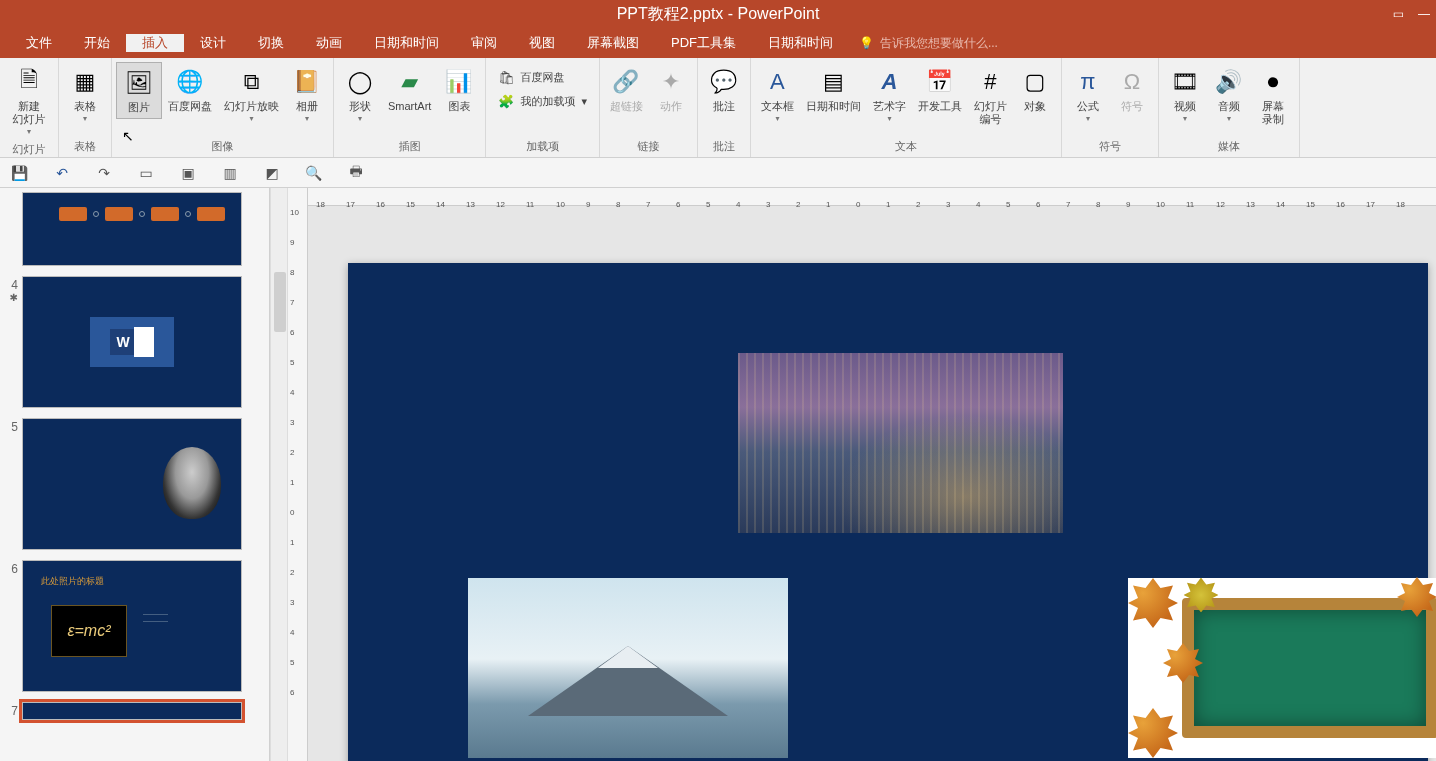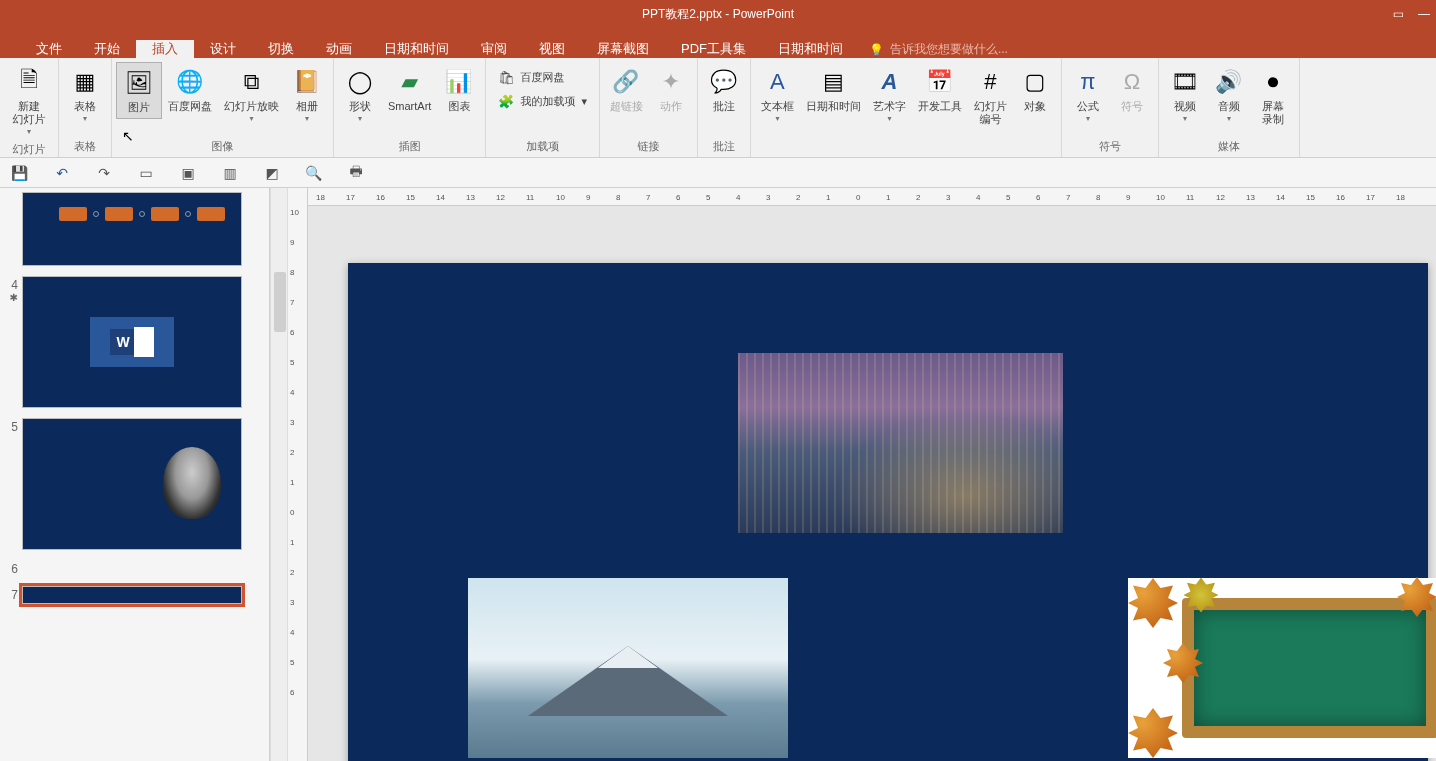--- a/index.html
+++ b/index.html
@@ -1,25 +1,25 @@
 <!DOCTYPE html>
 <html><head>
 <meta charset="utf-8">
 <style>
 * { margin:0; padding:0; box-sizing:border-box; font-family:"Microsoft YaHei","Segoe UI",sans-serif; }
 body { background:#e6e6e6; overflow:hidden; width:1436px; height:761px; }
 
 
 .titlebar { height:28px; background:#b7472a; display:flex; align-items:center; justify-content:center; position:relative; }
-.titlebar .title { color:#fff; font-size:12px; }
+.titlebar .title { color:#fff; font-size:16px; }
 .titlebar .winctrl { position:absolute; right:6px; display:flex; gap:14px; color:#fff; font-size:12px; }
 .winctrl span { cursor:pointer; }
 
 
-.menubar { height:30px; background:#b7472a; display:flex; align-items:flex-end; padding-left:20px; }
+.menubar { height:30px; background:#b7472a; display:flex; align-items:center; padding-left:10px; }
 .menubar .tab { padding:0 16px; display:flex; align-items:center; color:#fff; font-size:13px; cursor:pointer; }
 .menubar .tab.active { background:#f1f1f1; color:#b7472a; }
 .menubar .tellme { display:flex; align-items:center; color:#e8b9ad; font-size:12px; margin-left:10px; gap:6px; }
 .menubar .tellme .bulb { font-size:12px; }
 
 
 .ribbon { height:100px; background:#f1f1f1; border-bottom:1px solid #d0d0d0; display:flex; }
 .ribbon-group { display:flex; flex-direction:column; border-right:1px solid #d8d8d8; padding:4px 4px 2px 4px; }
 .ribbon-group .buttons { flex:1; display:flex; align-items:flex-start; }
 .ribbon-group .glabel { text-align:center; font-size:11px; color:#666; padding:2px 0 1px 0; }
@@ -61,21 +61,21 @@
 .einstein { position:absolute; right:20px; top:28px; width:58px; height:72px; border-radius:50% 50% 45% 45%; background:radial-gradient(ellipse at 50% 35%, #ccc 0%, #999 40%, #333 70%, #000 100%); }
 .emc-box { position:absolute; left:28px; top:44px; width:76px; height:52px; background:#000; color:#eacb7a; font-style:italic; font-size:16px; display:flex; align-items:center; justify-content:center; border:1px solid #6b5522; }
 .emc-title { position:absolute; left:18px; top:14px; font-size:9px; color:#d89b3a; }
 .emc-text { position:absolute; right:18px; top:50px; font-size:5px; color:#9ab; line-height:7px; width:80px; }
 .vscroll-gutter { width:18px; background:#eee; border-left:1px solid #ddd; border-right:1px solid #ddd; position:relative; }
 .vscroll-thumb { position:absolute; left:3px; width:12px; top:84px; height:60px; background:#cfcfcf; border-radius:2px; }
 .ruler-v { width:20px; background:#f5f5f5; border-right:1px solid #ccc; position:relative; font-size:8px; color:#555; }
 .ruler-v .tick { position:absolute; left:2px; }
 .canvas-wrap { flex:1; position:relative; overflow:hidden; }
 .ruler-h { height:18px; background:#f5f5f5; border-bottom:1px solid #ccc; position:relative; font-size:8px; color:#555; }
-.ruler-h .tick { position:absolute; top:5px; }
+.ruler-h .tick { position:absolute; top:12px; }
 .slide-canvas { position:absolute; left:40px; top:75px; width:1080px; height:520px; background:#0b2a5b; box-shadow:0 2px 8px rgba(0,0,0,0.3); }
 
 
 .img-city { position:absolute; left:390px; top:90px; width:325px; height:180px;
   background:linear-gradient(to bottom, #6b5a8a 0%, #8a6f9a 30%, #4a5a7a 55%, #2a3a5a 100%);
   overflow:hidden; }
 .img-city::before { content:""; position:absolute; inset:0;
   background:
     repeating-linear-gradient(90deg, rgba(255,220,150,0.15) 0 2px, transparent 2px 8px),
     radial-gradient(ellipse at 70% 80%, rgba(255,200,100,0.4) 0%, transparent 40%); }
@@ -255,20 +255,21 @@
       <div class="rbtn">
         <div class="icon">#</div>
         <div class="lbl">幻灯片
 编号</div>
       </div>
       <div class="rbtn">
         <div class="icon">▢</div>
         <div class="lbl">对象</div>
       </div>
     </div>
+    <div class="glabel">文本</div>
   </div>
 
   <div class="ribbon-group">
     <div class="buttons">
       <div class="rbtn">
         <div class="icon" style="color:#2a579a">π</div>
         <div class="lbl">公式</div>
         <div class="caret">▾</div>
       </div>
       <div class="rbtn disabled">
@@ -347,20 +348,25 @@
 
     <div class="slide-thumb-wrap">
       <div class="slide-num">5</div>
       <div class="slide-thumb">
         <div class="einstein"></div>
       </div>
     </div>
 
     <div class="slide-thumb-wrap">
       <div class="slide-num">6</div>
+      <div class="slide-thumb">
+        <div class="emc-title">此处照片的标题</div>
+        <div class="emc-box">ε=mc²</div>
+        <div class="emc-text">—————<br>—————</div>
+      </div>
     </div>
 
     <div class="slide-thumb-wrap">
       <div class="slide-num">7</div>
       <div class="slide-thumb selected" style="height:18px"></div>
     </div>
 
   </div>
 
   <div class="vscroll-gutter">

